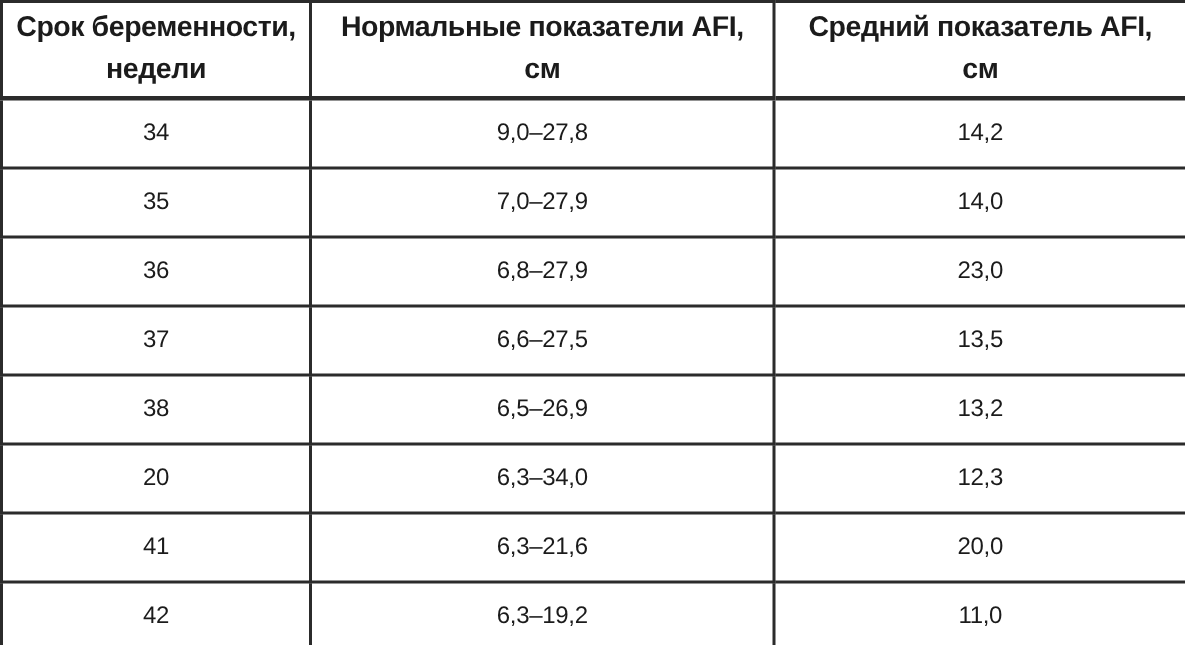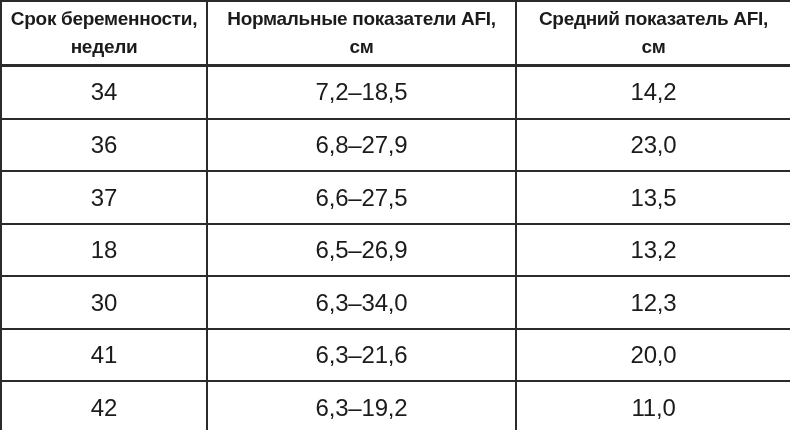--- a/index.html
+++ b/index.html
@@ -35,21 +35,21 @@
   table.afi-table thead th {
     height: 62px;
     font-size: 19px;
     font-weight: bold;
     line-height: 1.45;
     letter-spacing: -0.3px;
     border-bottom-width: 3px;
   }
   table.afi-table tbody td {
     height: 38px;
-    font-size: 24px;
+    font-size: 16px;
     font-weight: normal;
     letter-spacing: -0.2px;
   }
   col.c-week  { width: 206px; }
   col.c-range { width: 309px; }
   col.c-avg   { width: 275px; }
   .hline {
     display: block;
   }
 </style>
@@ -75,40 +75,45 @@
         </th>
         <th>
           <span class="hline">Средний показатель AFI,</span>
           <span class="hline">см</span>
         </th>
       </tr>
     </thead>
     <tbody>
       <tr>
         <td>34</td>
-        <td>7,2–18,5</td>
+        <td>9,0–27,8</td>
         <td>14,2</td>
+      </tr>
+      <tr>
+        <td>35</td>
+        <td>7,0–27,9</td>
+        <td>14,0</td>
       </tr>
       <tr>
         <td>36</td>
         <td>6,8–27,9</td>
         <td>23,0</td>
       </tr>
       <tr>
         <td>37</td>
         <td>6,6–27,5</td>
         <td>13,5</td>
       </tr>
       <tr>
-        <td>18</td>
+        <td>38</td>
         <td>6,5–26,9</td>
         <td>13,2</td>
       </tr>
       <tr>
-        <td>30</td>
+        <td>20</td>
         <td>6,3–34,0</td>
         <td>12,3</td>
       </tr>
       <tr>
         <td>41</td>
         <td>6,3–21,6</td>
         <td>20,0</td>
       </tr>
       <tr>
         <td>42</td>

